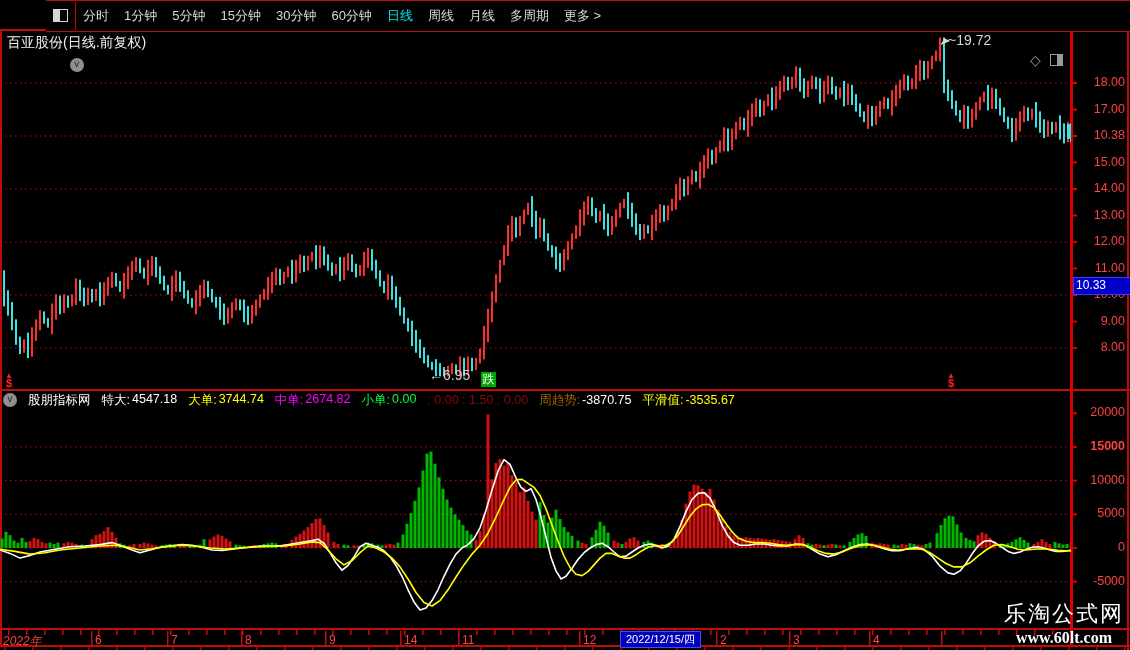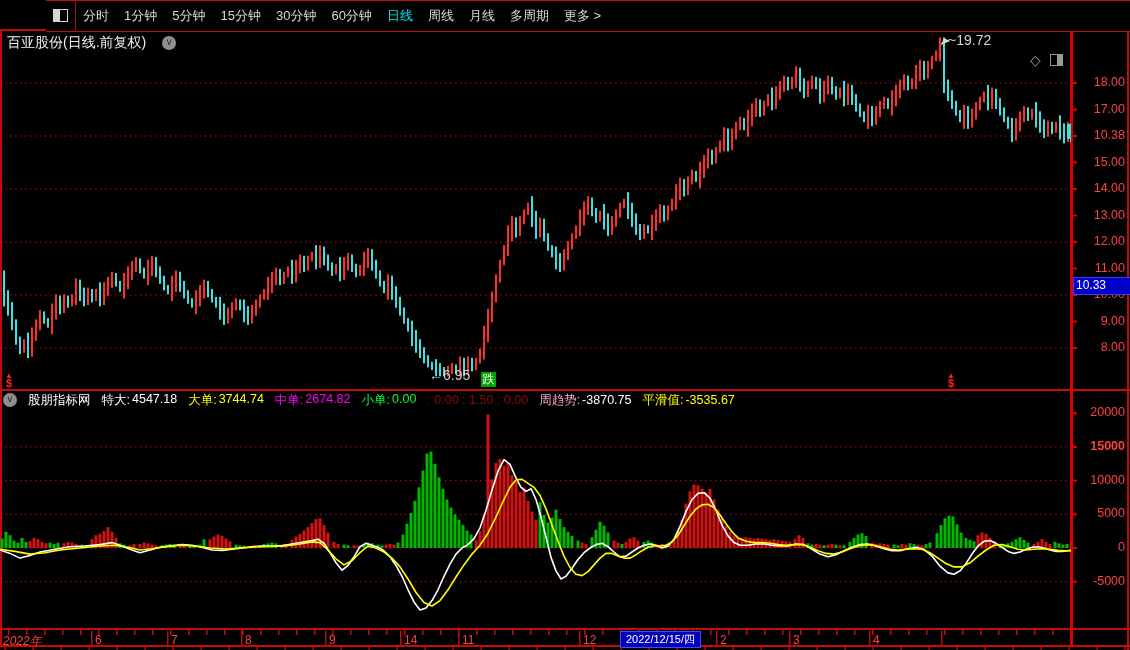--- a/index.html
+++ b/index.html
@@ -11,21 +11,21 @@
   #toolbar{position:absolute;left:0;top:0;width:1130px;height:30px;background:#000;border-top:1px solid #c40b0b;border-bottom:1px solid #c40b0b;margin-left:46px;}
   #tb-left{position:absolute;left:37px;top:0;height:30px;display:flex;align-items:center;gap:15px;}
   #tb-left span{color:#d9d9d9;font-size:13px;white-space:nowrap;cursor:default;}
   #tb-left span.active{color:#00e5ee;}
   #tb-right{position:absolute;right:1px;top:1px;height:28px;display:flex;align-items:stretch;}
   #tb-right span{color:#e2e2e2;font-size:13px;padding:0 9px;display:flex;align-items:center;border-left:1px solid #c40b0b;white-space:nowrap;}
   #tb-icon{position:absolute;left:7px;top:8px;width:15px;height:13px;border:1px solid #d6d6d6;box-sizing:border-box;}
   #tb-icon::after{content:"";position:absolute;left:0;top:0;width:6px;height:11px;background:#d6d6d6;}
   #tb-sep{position:absolute;left:29px;top:1px;height:28px;border-left:1px solid #c40b0b;}
   
-  #title-row{position:absolute;left:7px;top:34px;display:flex;align-items:center;gap:16px;z-index:4;}
+  #title-row{position:absolute;left:7px;top:34px;display:flex;align-items:center;gap:6px;z-index:4;flex-direction:column;}
   #title-text{color:#eeeeee;font-size:14px;}
   .circle-icon{width:14px;height:14px;border-radius:50%;background:#8f8f8f;color:#222;font-size:10px;line-height:13px;text-align:center;display:inline-block;}
   #win-icons{position:absolute;left:1030px;top:52px;display:flex;gap:9px;align-items:center;z-index:4;}
   #diamond-icon{color:#9a9a9a;font-size:14px;}
   #window-icon{width:13px;height:12px;border:1px solid #9a9a9a;box-sizing:border-box;position:relative;}
   #window-icon::after{content:"";position:absolute;right:0;top:0;width:5px;height:10px;background:#9a9a9a;}
   
   .yl{position:absolute;width:48px;text-align:right;font-size:12.5px;color:#ff4242;z-index:3;}
   .dl{position:absolute;top:633px;font-size:12px;color:#ff4242;z-index:3;}
   #price-marker{position:absolute;left:1073px;width:55px;height:16px;background:#0000c8;border:1px solid #3a3aff;color:#fff;font-size:12px;line-height:15px;padding-left:2px;z-index:4;}
@@ -794,21 +794,21 @@
       </span>
       <span class="fld" style="color: rgb(255, 0, 255);">
         <span>中单:</span>
         <span>2674.82</span>
       </span>
       <span class="fld" style="color: rgb(0, 255, 68);">
         <span>小单:</span>
         <span>0.00</span>
       </span>
       <span style="color: rgb(138, 10, 10);">: 0.00 : 1.50 : 0.00</span>
-      <span style="color: #f9a8d4;">周趋势:</span>
+      <span style="color: #a16207;">周趋势:</span>
       <span style="color: rgb(255, 255, 255); margin-left: -9px;">-3870.75</span>
       <span style="color: rgb(255, 255, 0);">平滑值:</span>
       <span style="color: rgb(255, 255, 0); margin-left: -9px;">-3535.67</span>
     </div>
 
   <div id="main-axis">
       <div class="yl" style="left: 1077px; top: 75px;">18.00</div>
       <div class="yl" style="left: 1077px; top: 101.5px;">17.00</div>
       <div class="yl" style="left: 1077px; top: 128px;">10.38</div>
       <div class="yl" style="left: 1077px; top: 154.5px;">15.00</div>
@@ -836,14 +836,18 @@
       <div class="dl" style="left: 329px;">9</div>
       <div class="dl" style="left: 404px;">14</div>
       <div class="dl" style="left: 462px;">11</div>
       <div class="dl" style="left: 583px;">12</div>
       <div class="dl" style="left: 720px;">2</div>
       <div class="dl" style="left: 793px;">3</div>
       <div class="dl" style="left: 873px;">4</div>
     </div>
   <div id="date-highlight" style="left: 620px; width: 79px;">2022/12/15/四</div>
 
+  <div id="watermark">
+    <div id="wm1">乐淘公式网</div>
+    <div id="wm2">www.60lt.com</div>
+  </div>
 
 </div>
 
 </body></html>

